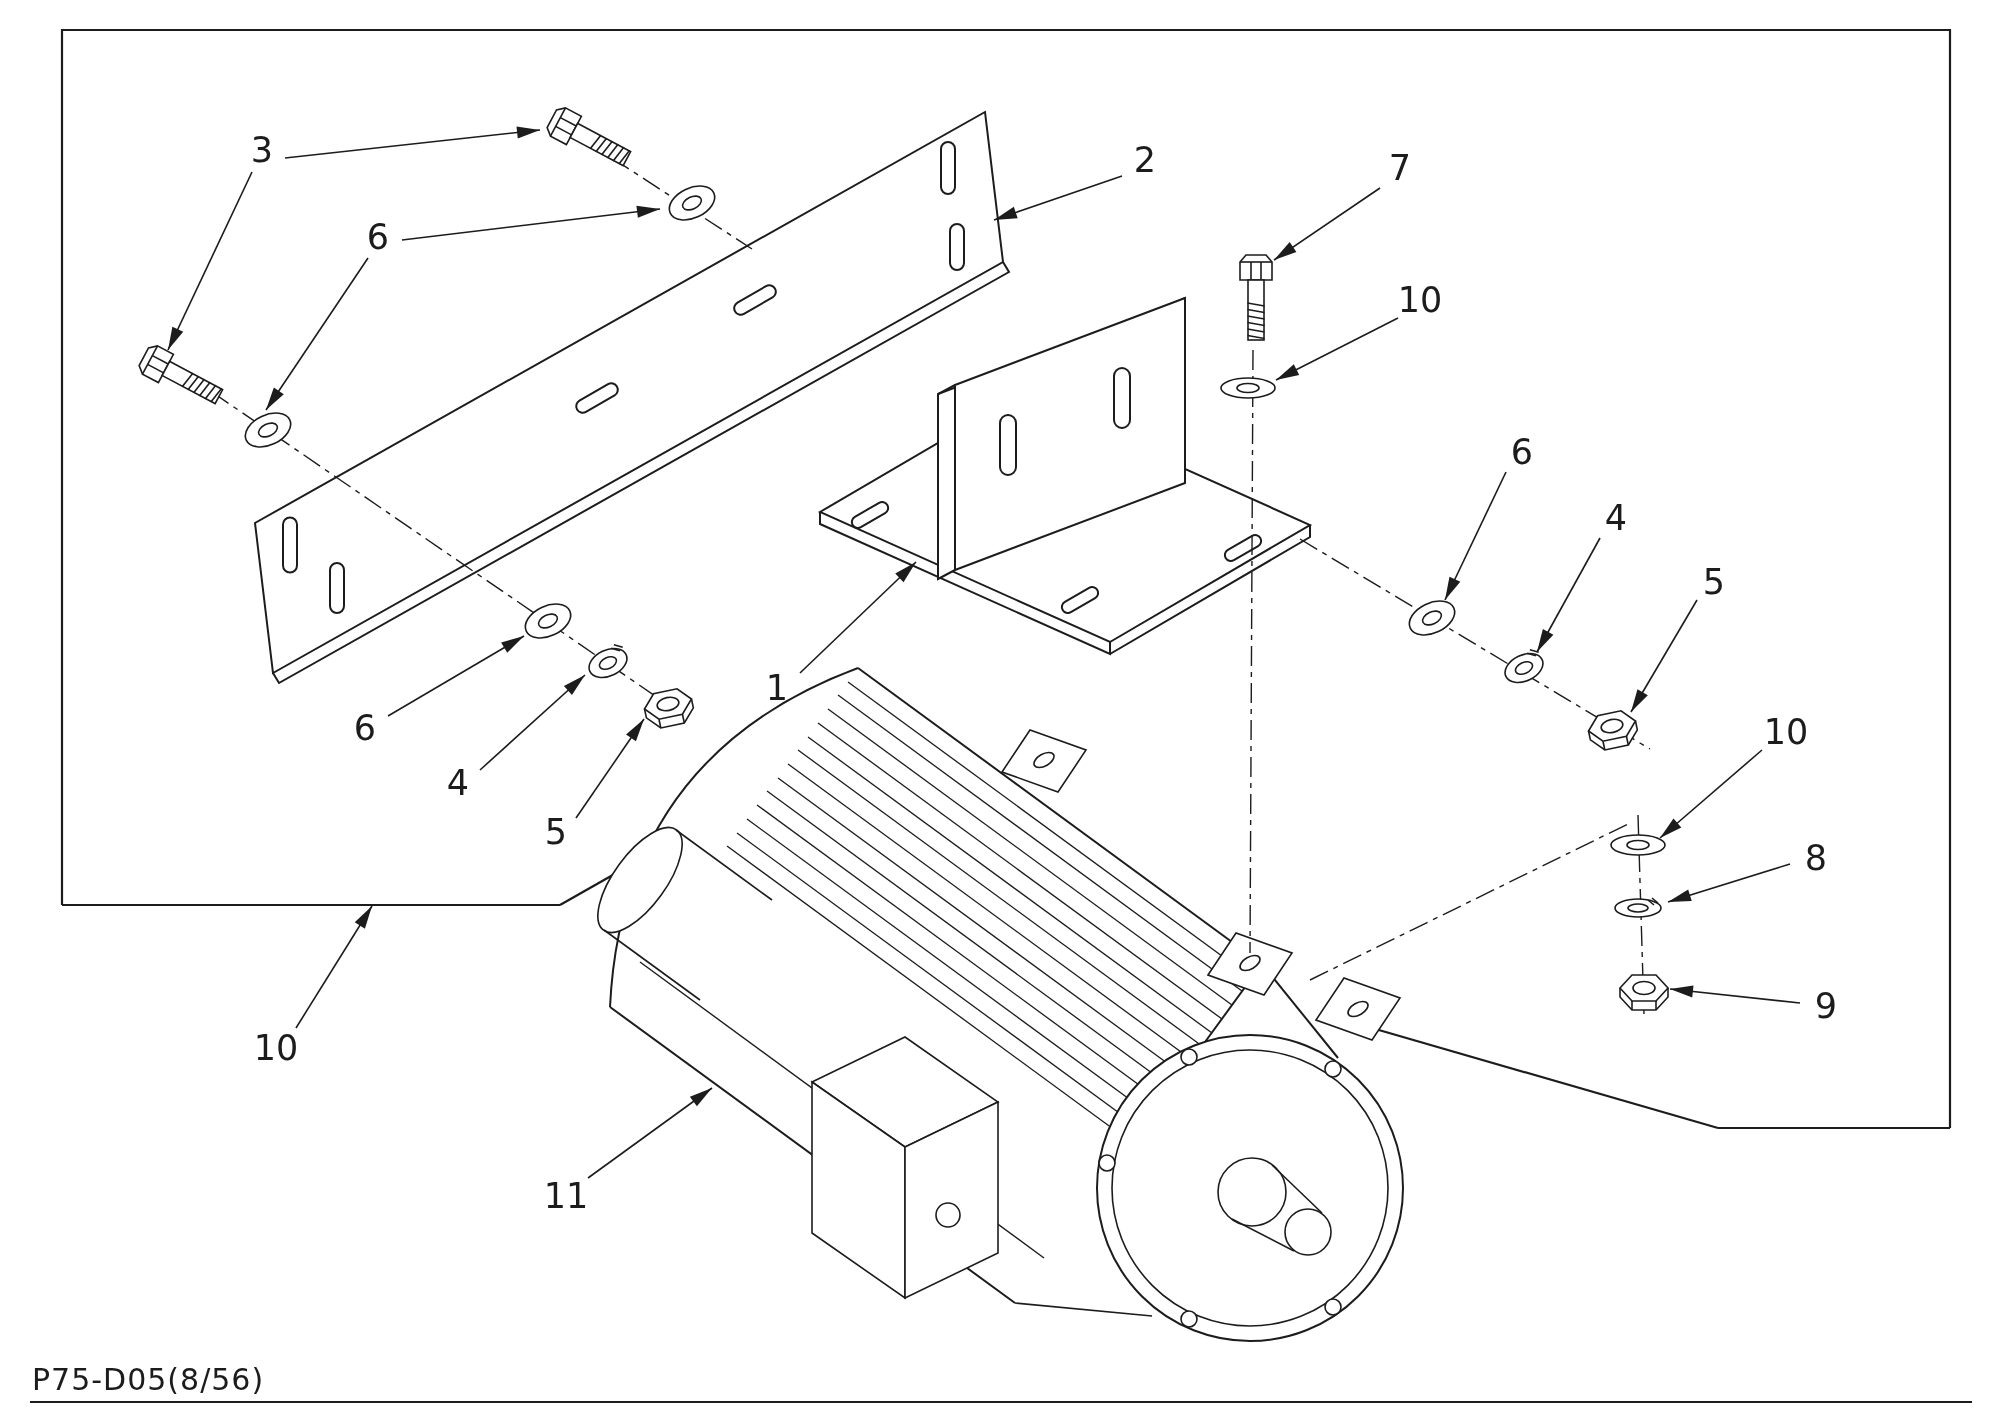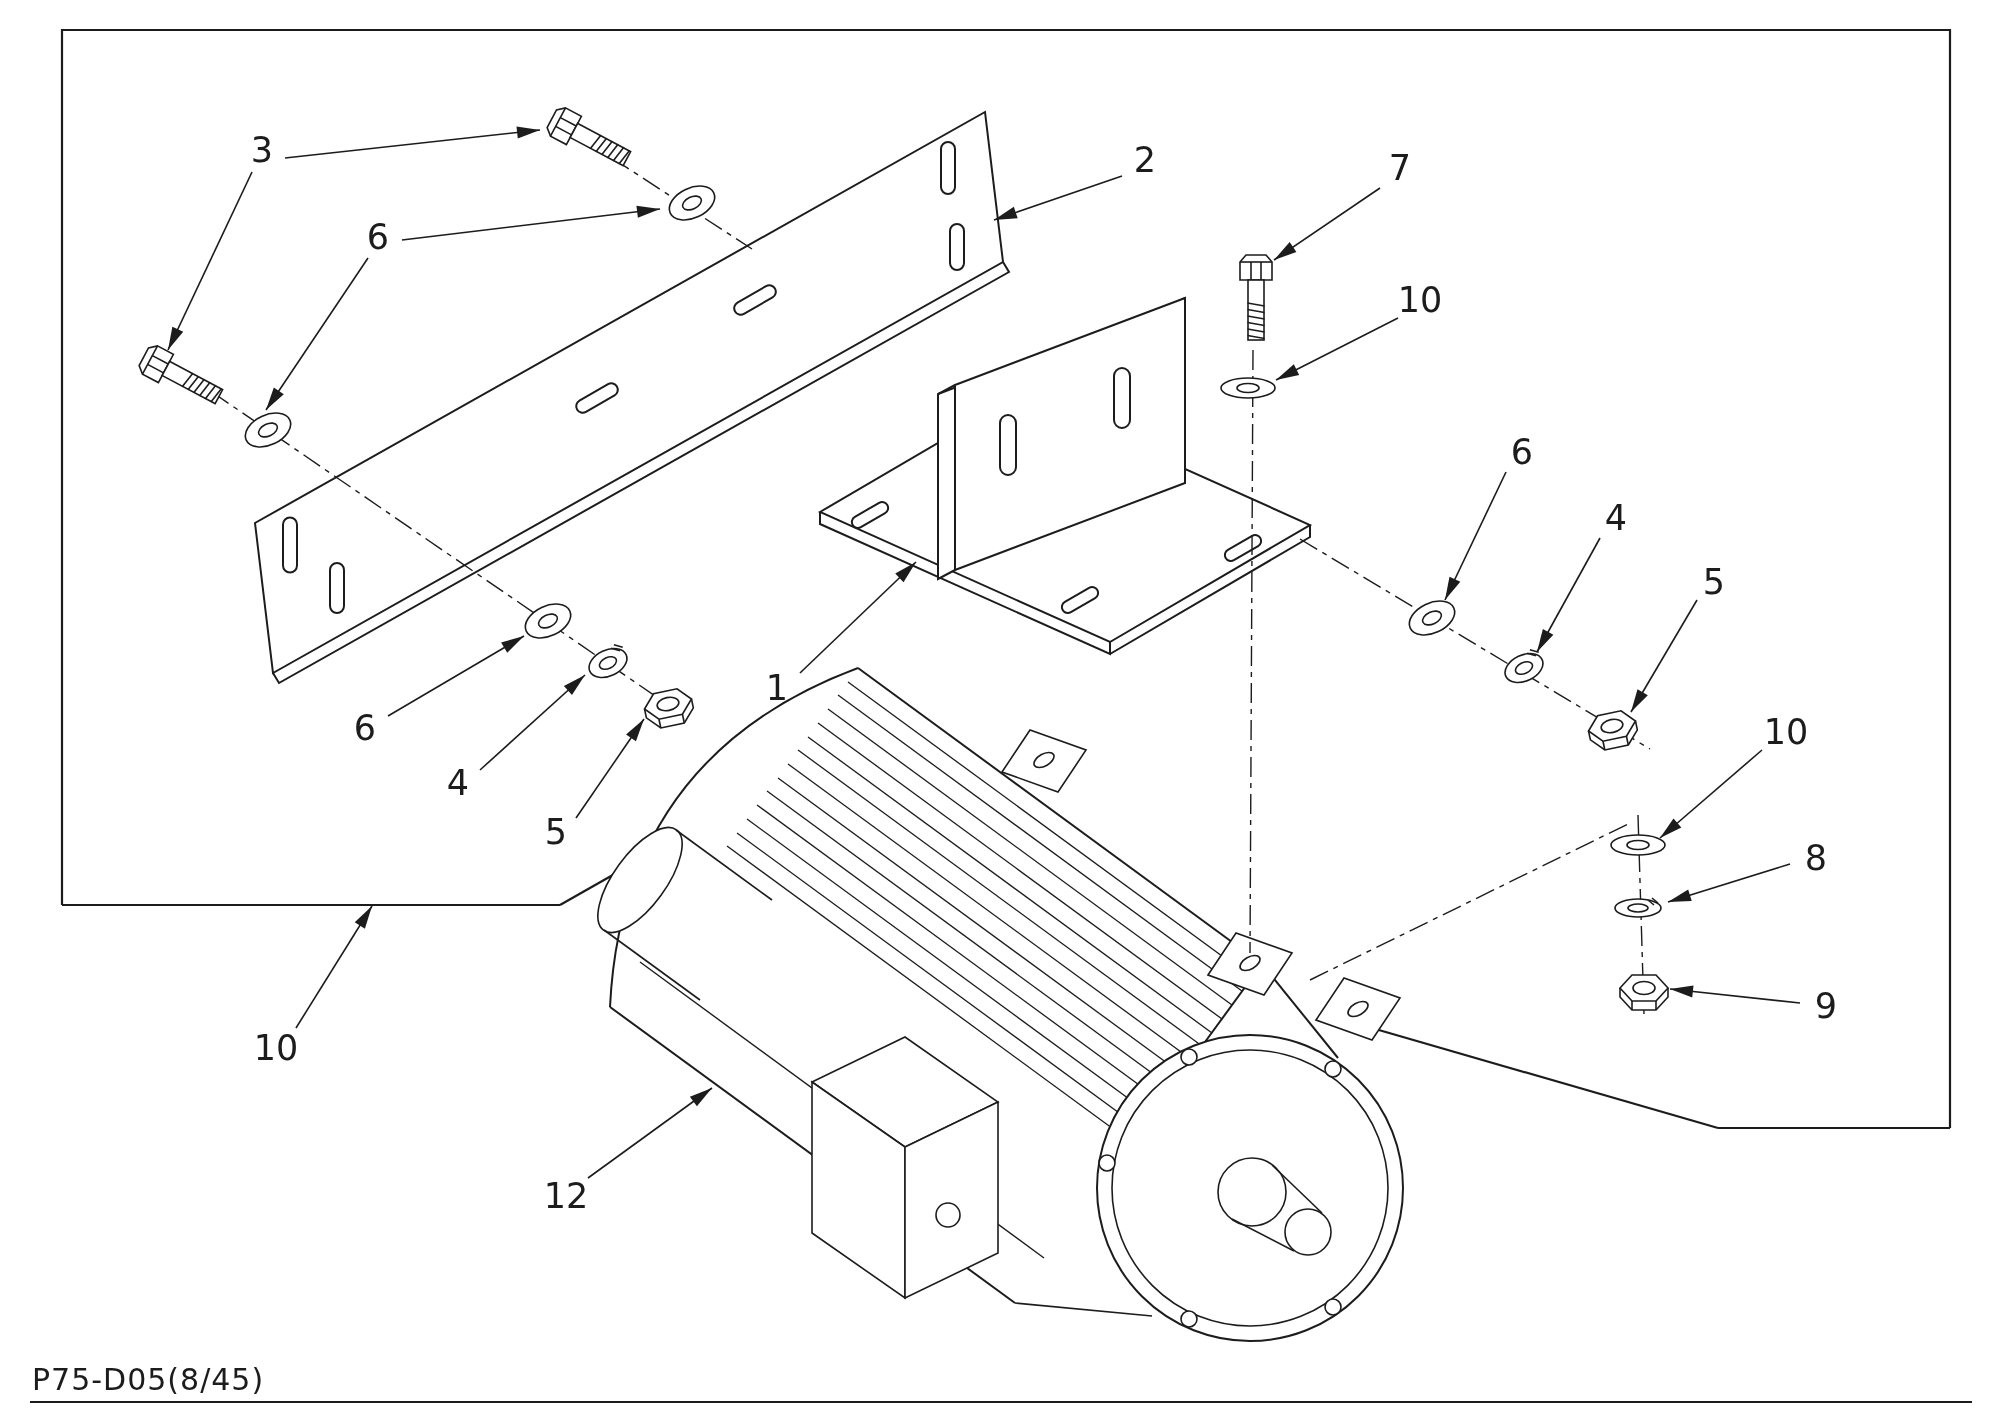--- a/index.html
+++ b/index.html
@@ -252,17 +252,17 @@
 <div class="callout" style="left:1616px;top:518px">4</div>
 <div class="callout" style="left:1714px;top:582px">5</div>
 <div class="callout" style="left:777px;top:688px">1</div>
 <div class="callout" style="left:365px;top:728px">6</div>
 <div class="callout" style="left:458px;top:783px">4</div>
 <div class="callout" style="left:556px;top:832px">5</div>
 <div class="callout" style="left:1786px;top:732px">10</div>
 <div class="callout" style="left:1816px;top:858px">8</div>
 <div class="callout" style="left:1826px;top:1006px">9</div>
 <div class="callout" style="left:276px;top:1048px">10</div>
-<div class="callout" style="left:566px;top:1196px">12</div>
-
-<div class="doc-code">P75-D05(8/45)</div>
+<div class="callout" style="left:566px;top:1196px">11</div>
+
+<div class="doc-code">P75-D05(8/56)</div>
 
 </div>
 
 </body></html>

